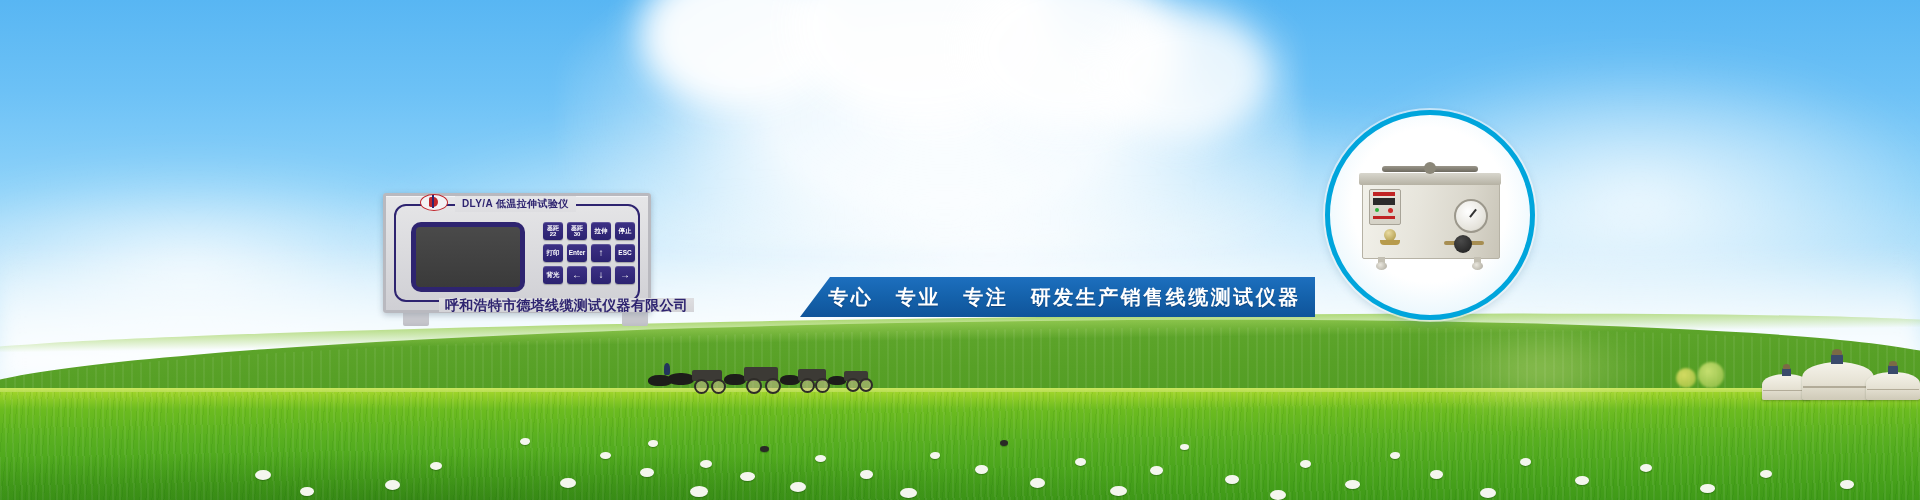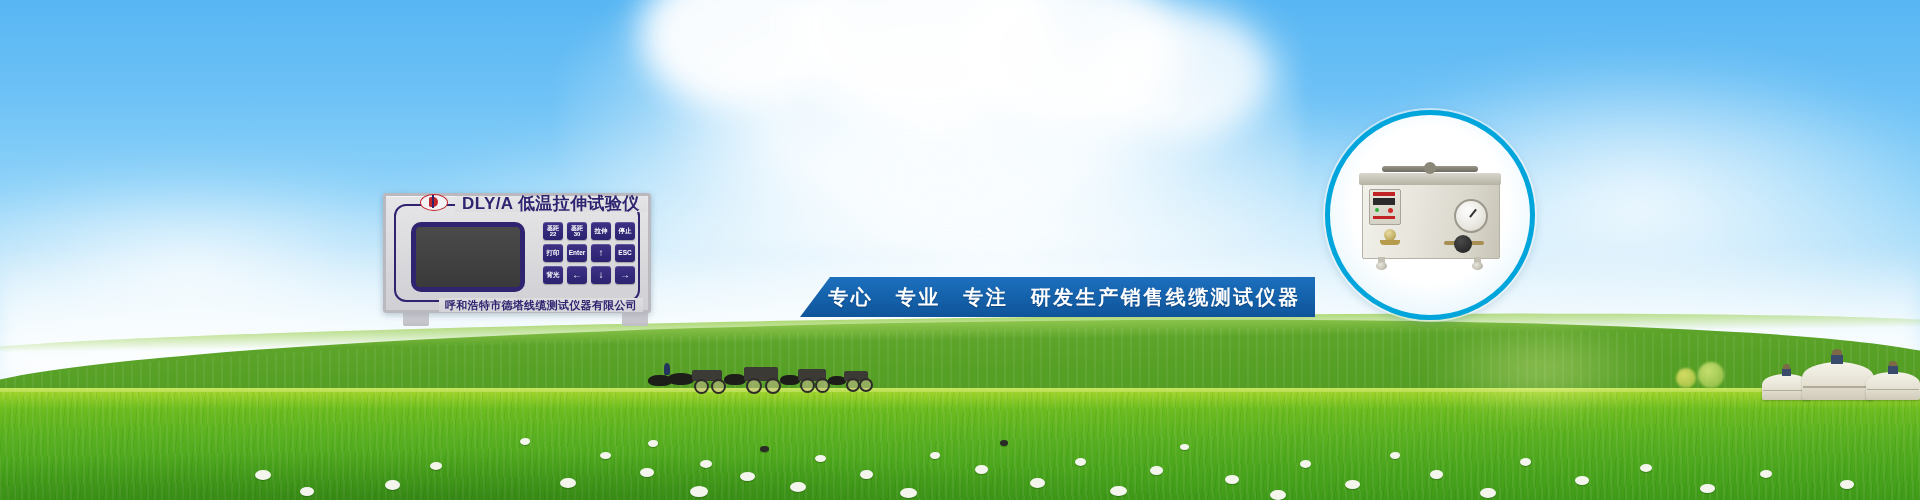--- a/index.html
+++ b/index.html
@@ -105,37 +105,37 @@
     border:3px solid #b9b9bf;border-radius:3px;
     box-shadow:0 2px 6px rgba(40,60,80,.28),inset 0 1px 0 #f4f4f6;
   }
   #inst-frame{
     position:absolute;left:11px;top:11px;right:11px;bottom:11px;
     border:2px solid #2e2470;border-radius:12px;
   }
   #inst-title{
     position:absolute;left:72px;top:3px;height:16px;padding:0 7px;
     background:linear-gradient(to bottom,#e6e6e8,#dedee1);
-    color:#2e2470;font-size:17px;font-weight:bold;line-height:16px;white-space:nowrap;letter-spacing:.4px;
+    color:#2e2470;font-size:10px;font-weight:bold;line-height:16px;white-space:nowrap;letter-spacing:.4px;
   }
   #inst-logo{
     position:absolute;left:37px;top:1px;width:26px;height:15px;
     border:1.6px solid #c0252b;border-radius:50%;background:#f3f2f4;
   }
   #inst-logo::before{
     content:"";position:absolute;left:8px;top:1.5px;width:9px;height:10px;
     background:#c0252b;border-radius:2px 60% 60% 2px;
   }
   #inst-logo::after{
     content:"";position:absolute;left:11px;top:0px;width:2px;height:13px;background:#2e2470;
   }
   #inst-company{
     position:absolute;left:56px;bottom:1px;height:14px;padding:0 6px;
     background:linear-gradient(to bottom,#dedee1,#d4d4d8);
-    color:#2e2470;font-size:11px;font-weight:bold;line-height:14px;white-space:nowrap;letter-spacing:.3px;
+    color:#2e2470;font-size:14px;font-weight:bold;line-height:14px;white-space:nowrap;letter-spacing:.3px;
   }
   #inst-screen{
     position:absolute;left:28px;top:29px;width:114px;height:70px;
     background:#2e2470;border-radius:10px;padding:5px;box-sizing:border-box;
   }
   #inst-screen-inner{width:100%;height:100%;background:linear-gradient(to bottom,#4a4a4a,#3a3a3a);border-radius:4px;}
   #keypad{position:absolute;left:160px;top:29px;width:92px;display:grid;grid-template-columns:repeat(4,20px);grid-template-rows:repeat(3,18px);gap:4px;}
   .key{
     background:linear-gradient(to bottom,#3d3185,#2b2270);border-radius:3px;
     color:#ffffff;font-size:6.5px;font-weight:bold;display:flex;align-items:center;justify-content:center;

